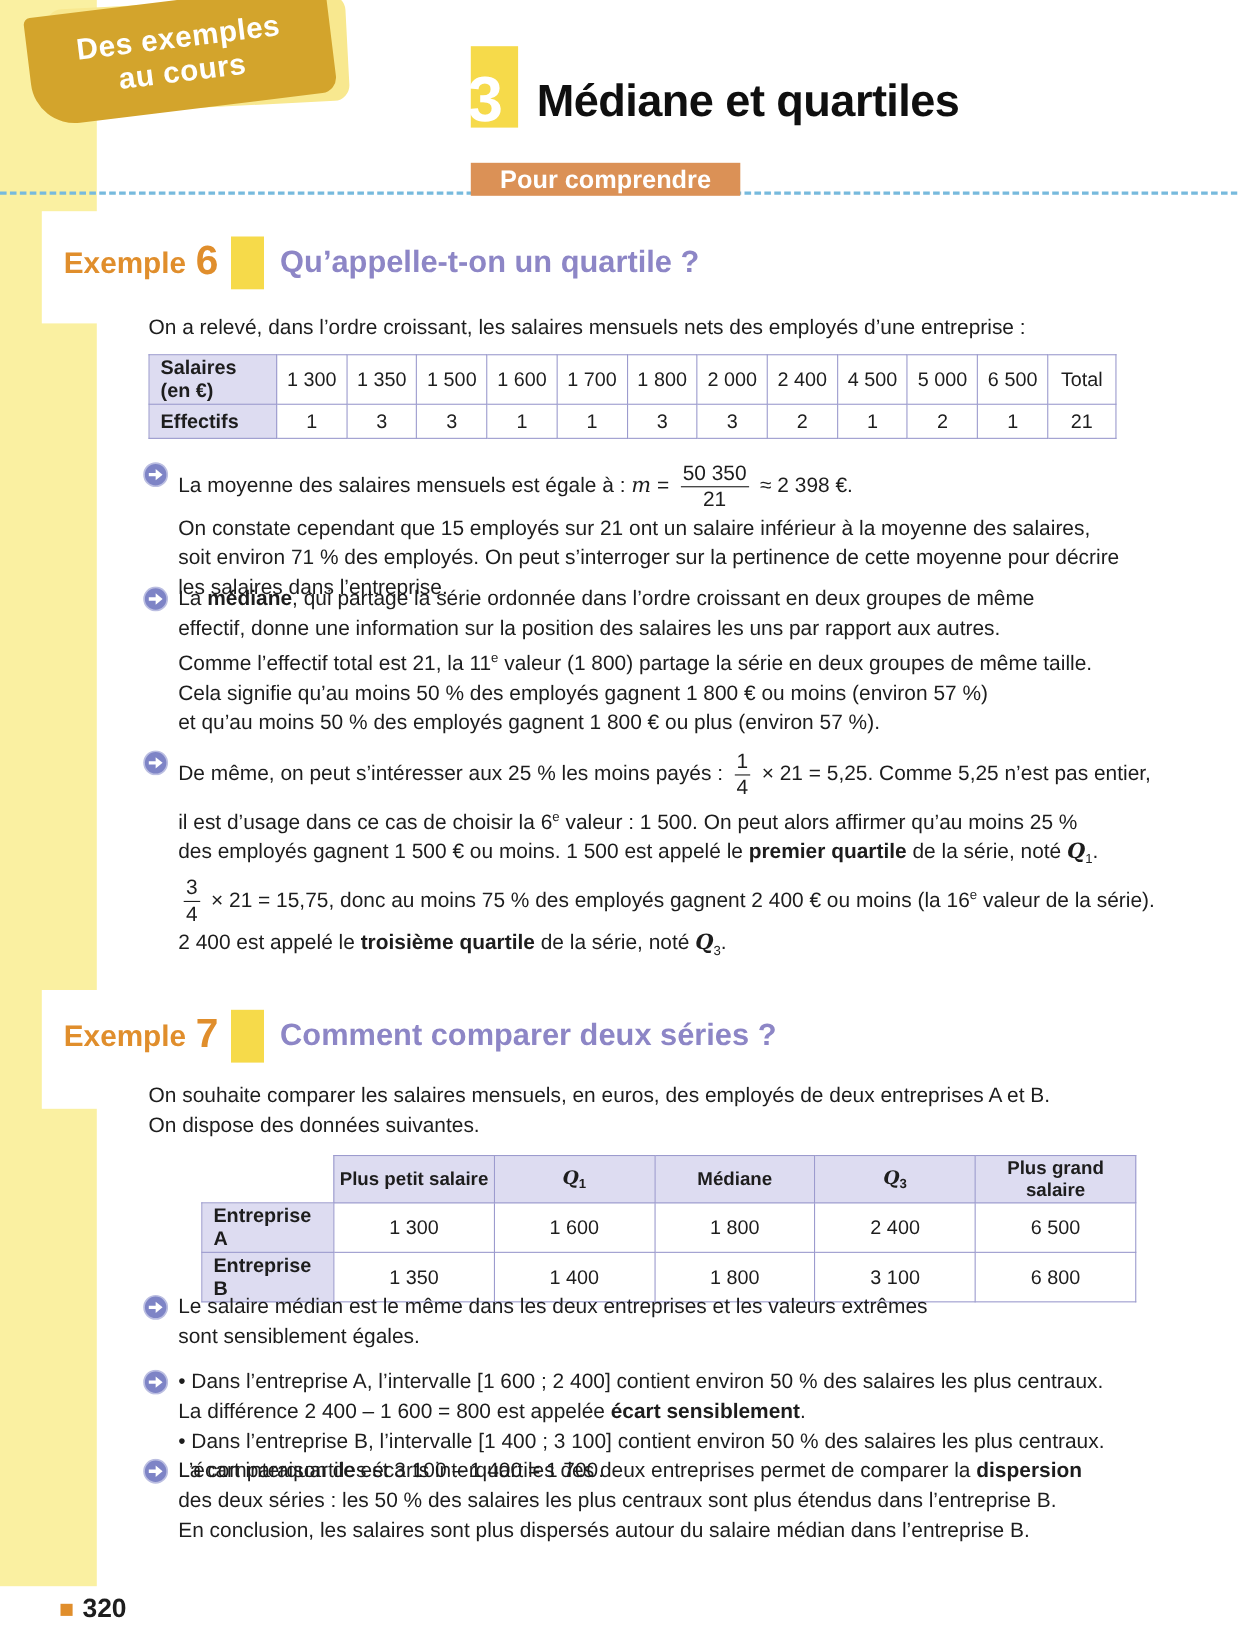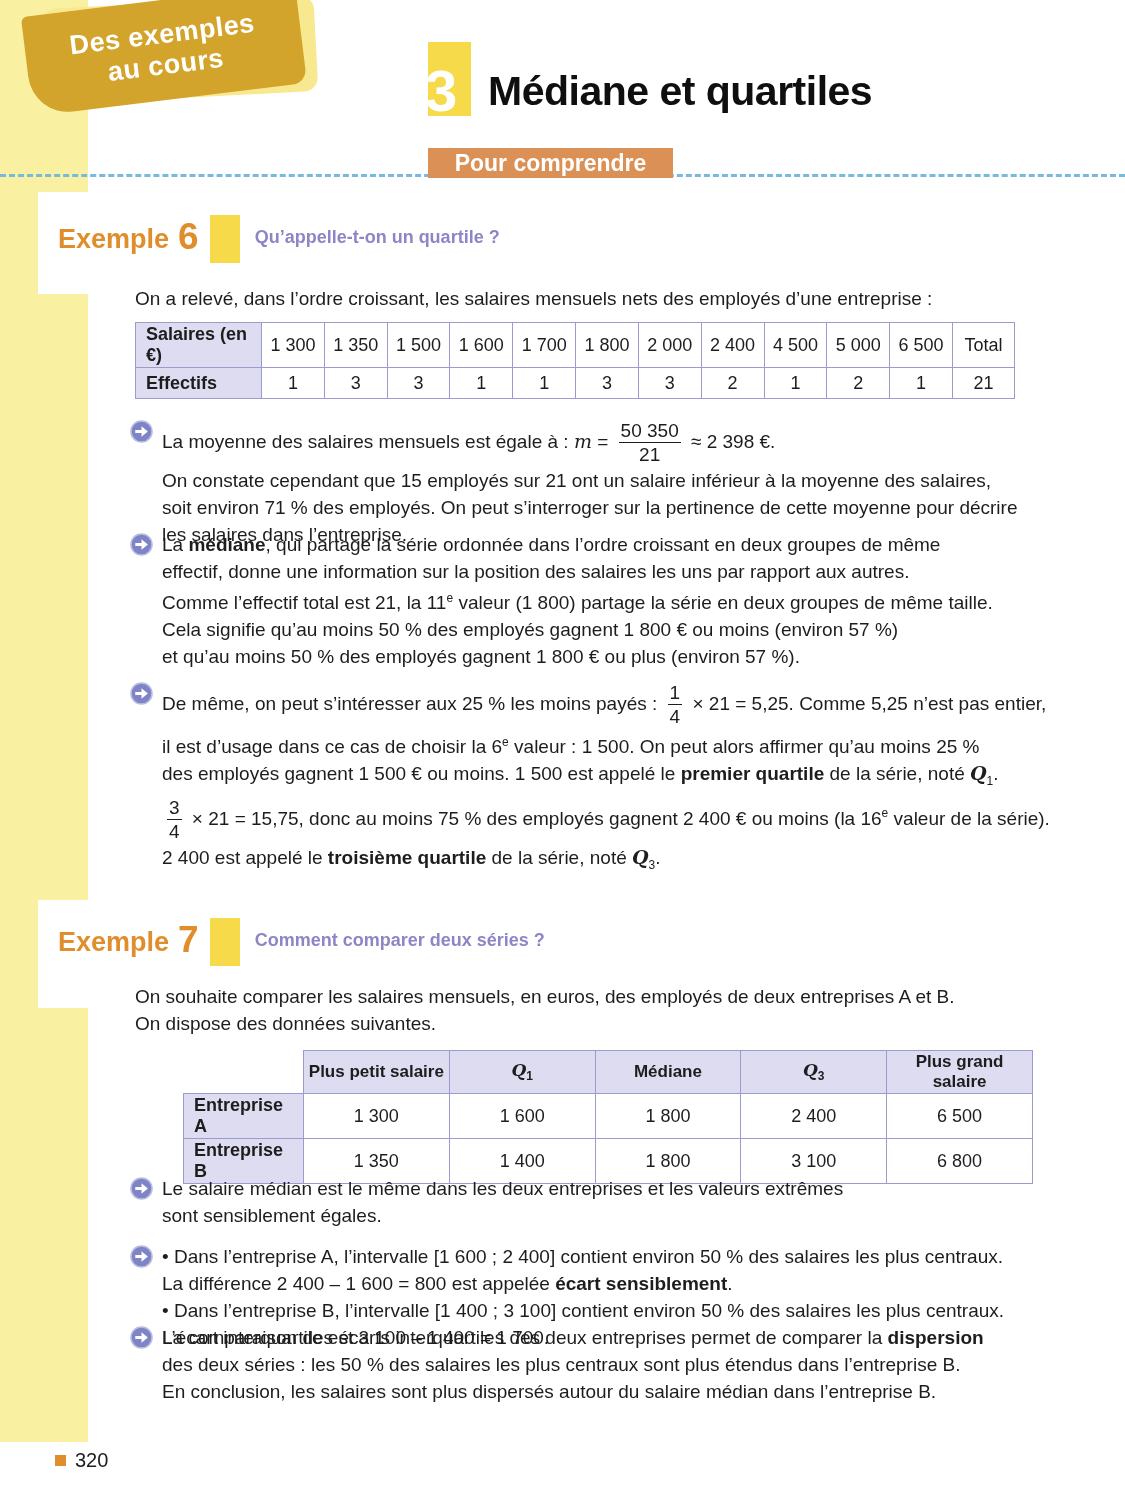--- a/index.html
+++ b/index.html
@@ -30,21 +30,21 @@
     display:flex; align-items:center; justify-content:center; }
   .banner span { color:#ffffff; font-weight:700; font-size:23px; }
 
   .dashline { position:absolute; left:0; top:174px; width:1125px; border-top:3px dashed #77BADD; z-index:3; }
 
   
   .exrow { position:absolute; left:58px; display:flex; align-items:flex-end; z-index:4; }
   .exlabel { color:#E08E2C; font-weight:700; font-size:27px; line-height:27px; }
   .exnum { color:#E08E2C; font-weight:700; font-size:37px; line-height:33px; margin-left:9px; }
   .exchip { width:30px; height:48px; background:#F6DA4A; margin-left:11px; position:relative; top:10px; }
-  .extitle { color:#8D86C6; font-weight:700; font-size:18px; line-height:27px; margin-left:15px; position:relative; top:-2px; }
+  .extitle { color:#8D86C6; font-weight:700; font-size:28px; line-height:27px; margin-left:15px; position:relative; top:-2px; }
 
   
   .txt { position:absolute; color:#1d1d1d; font-size:19px; line-height:27px; white-space:pre-wrap; z-index:4; }
 
   
   table { border-collapse:collapse; }
   .dtable { position:absolute; z-index:4; }
   .dtable td { border:1.6px solid #9C9BCE; font-size:18px; color:#1d1d1d; text-align:center; height:31px; padding:1px 4px; }
   .dtable td.rowhead { background:#DDDCF1; font-weight:700; text-align:left; padding-left:10px; }
   .dtable td.colhead { background:#DDDCF1; font-weight:700; font-size:17px; }
@@ -60,21 +60,21 @@
   sub { font-size:12px; }
   .qvar { font-family:"DejaVu Serif",serif; font-style:italic; font-weight:700; }
   .mvar { font-family:"DejaVu Serif",serif; font-style:italic; }
   .frac { display:inline-block; vertical-align:middle; text-align:center; line-height:21px; margin:2px 5px; }
   .frac .num { display:block; border-bottom:1.7px solid #1d1d1d; padding:0 2px 1px 2px; }
   .frac .den { display:block; padding-top:1px; }
 
   
   .footer { position:absolute; left:55px; top:1449px; display:flex; align-items:center; z-index:4; }
   .fsq { width:11px; height:11px; background:#E08E2C; margin-right:9px; }
-  .fnum { font-size:20px; font-weight:400; color:#1d1d1d; }
+  .fnum { font-size:24px; font-weight:700; color:#1d1d1d; }
 </style>
 </head>
 <body>
 
 <div class="page">
 
   <div class="strip"></div>
   <div class="notch notch1"></div>
   <div class="notch notch2"></div>
 
@@ -99,21 +99,21 @@
     <span class="exnum">6</span>
     <span class="exchip"></span>
     <span class="extitle">Qu’appelle-t-on un quartile ?</span>
   </div>
 
   <div class="txt" style="left:135px; top:285px;">On a relevé, dans l’ordre croissant, les salaires mensuels nets des employés d’une entreprise :</div>
 
   <table class="dtable" style="left:135px; top:322px; width:880px;">
     <tbody>
         <tr>
-      <td class="rowhead" style="width:126px;">Salaires (en €)</td>
+      <td class="rowhead" style="width:116px;">Salaires (en €)</td>
       <td>1 300</td>
       <td>1 350</td>
       <td>1 500</td>
       <td>1 600</td>
       <td>1 700</td>
       <td>1 800</td>
       <td>2 000</td>
       <td>2 400</td>
       <td>4 500</td>
       <td>5 000</td>

